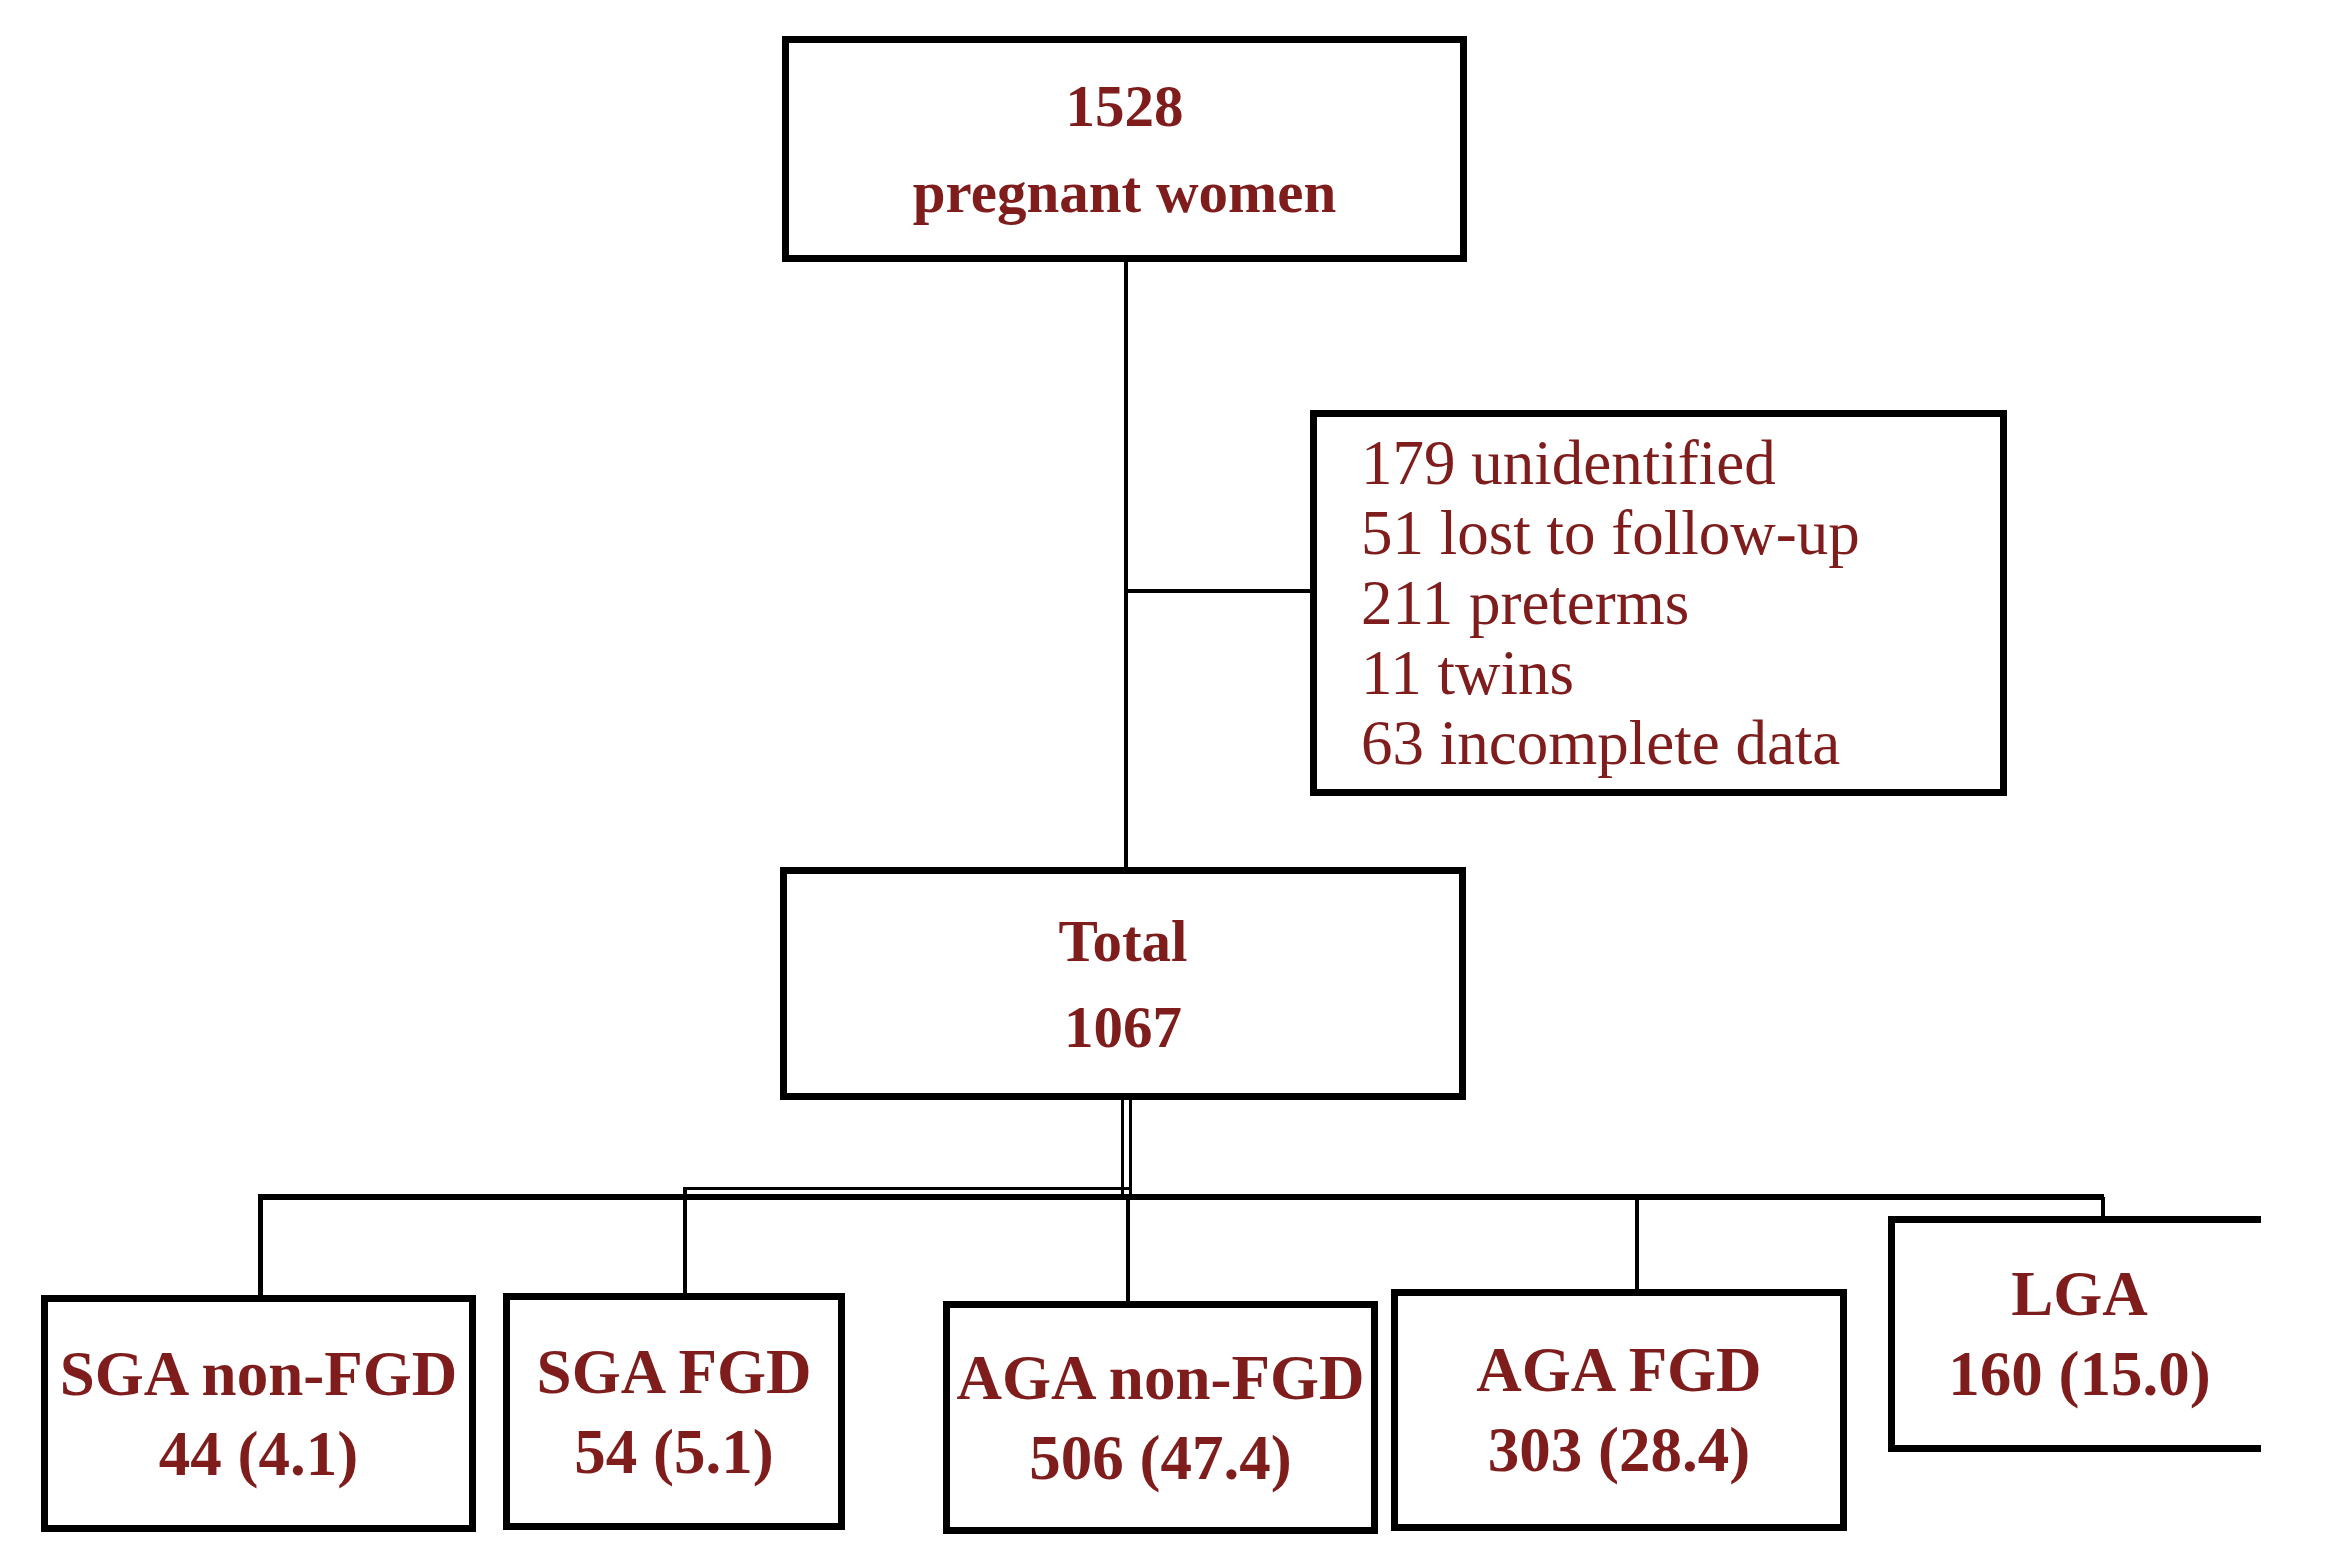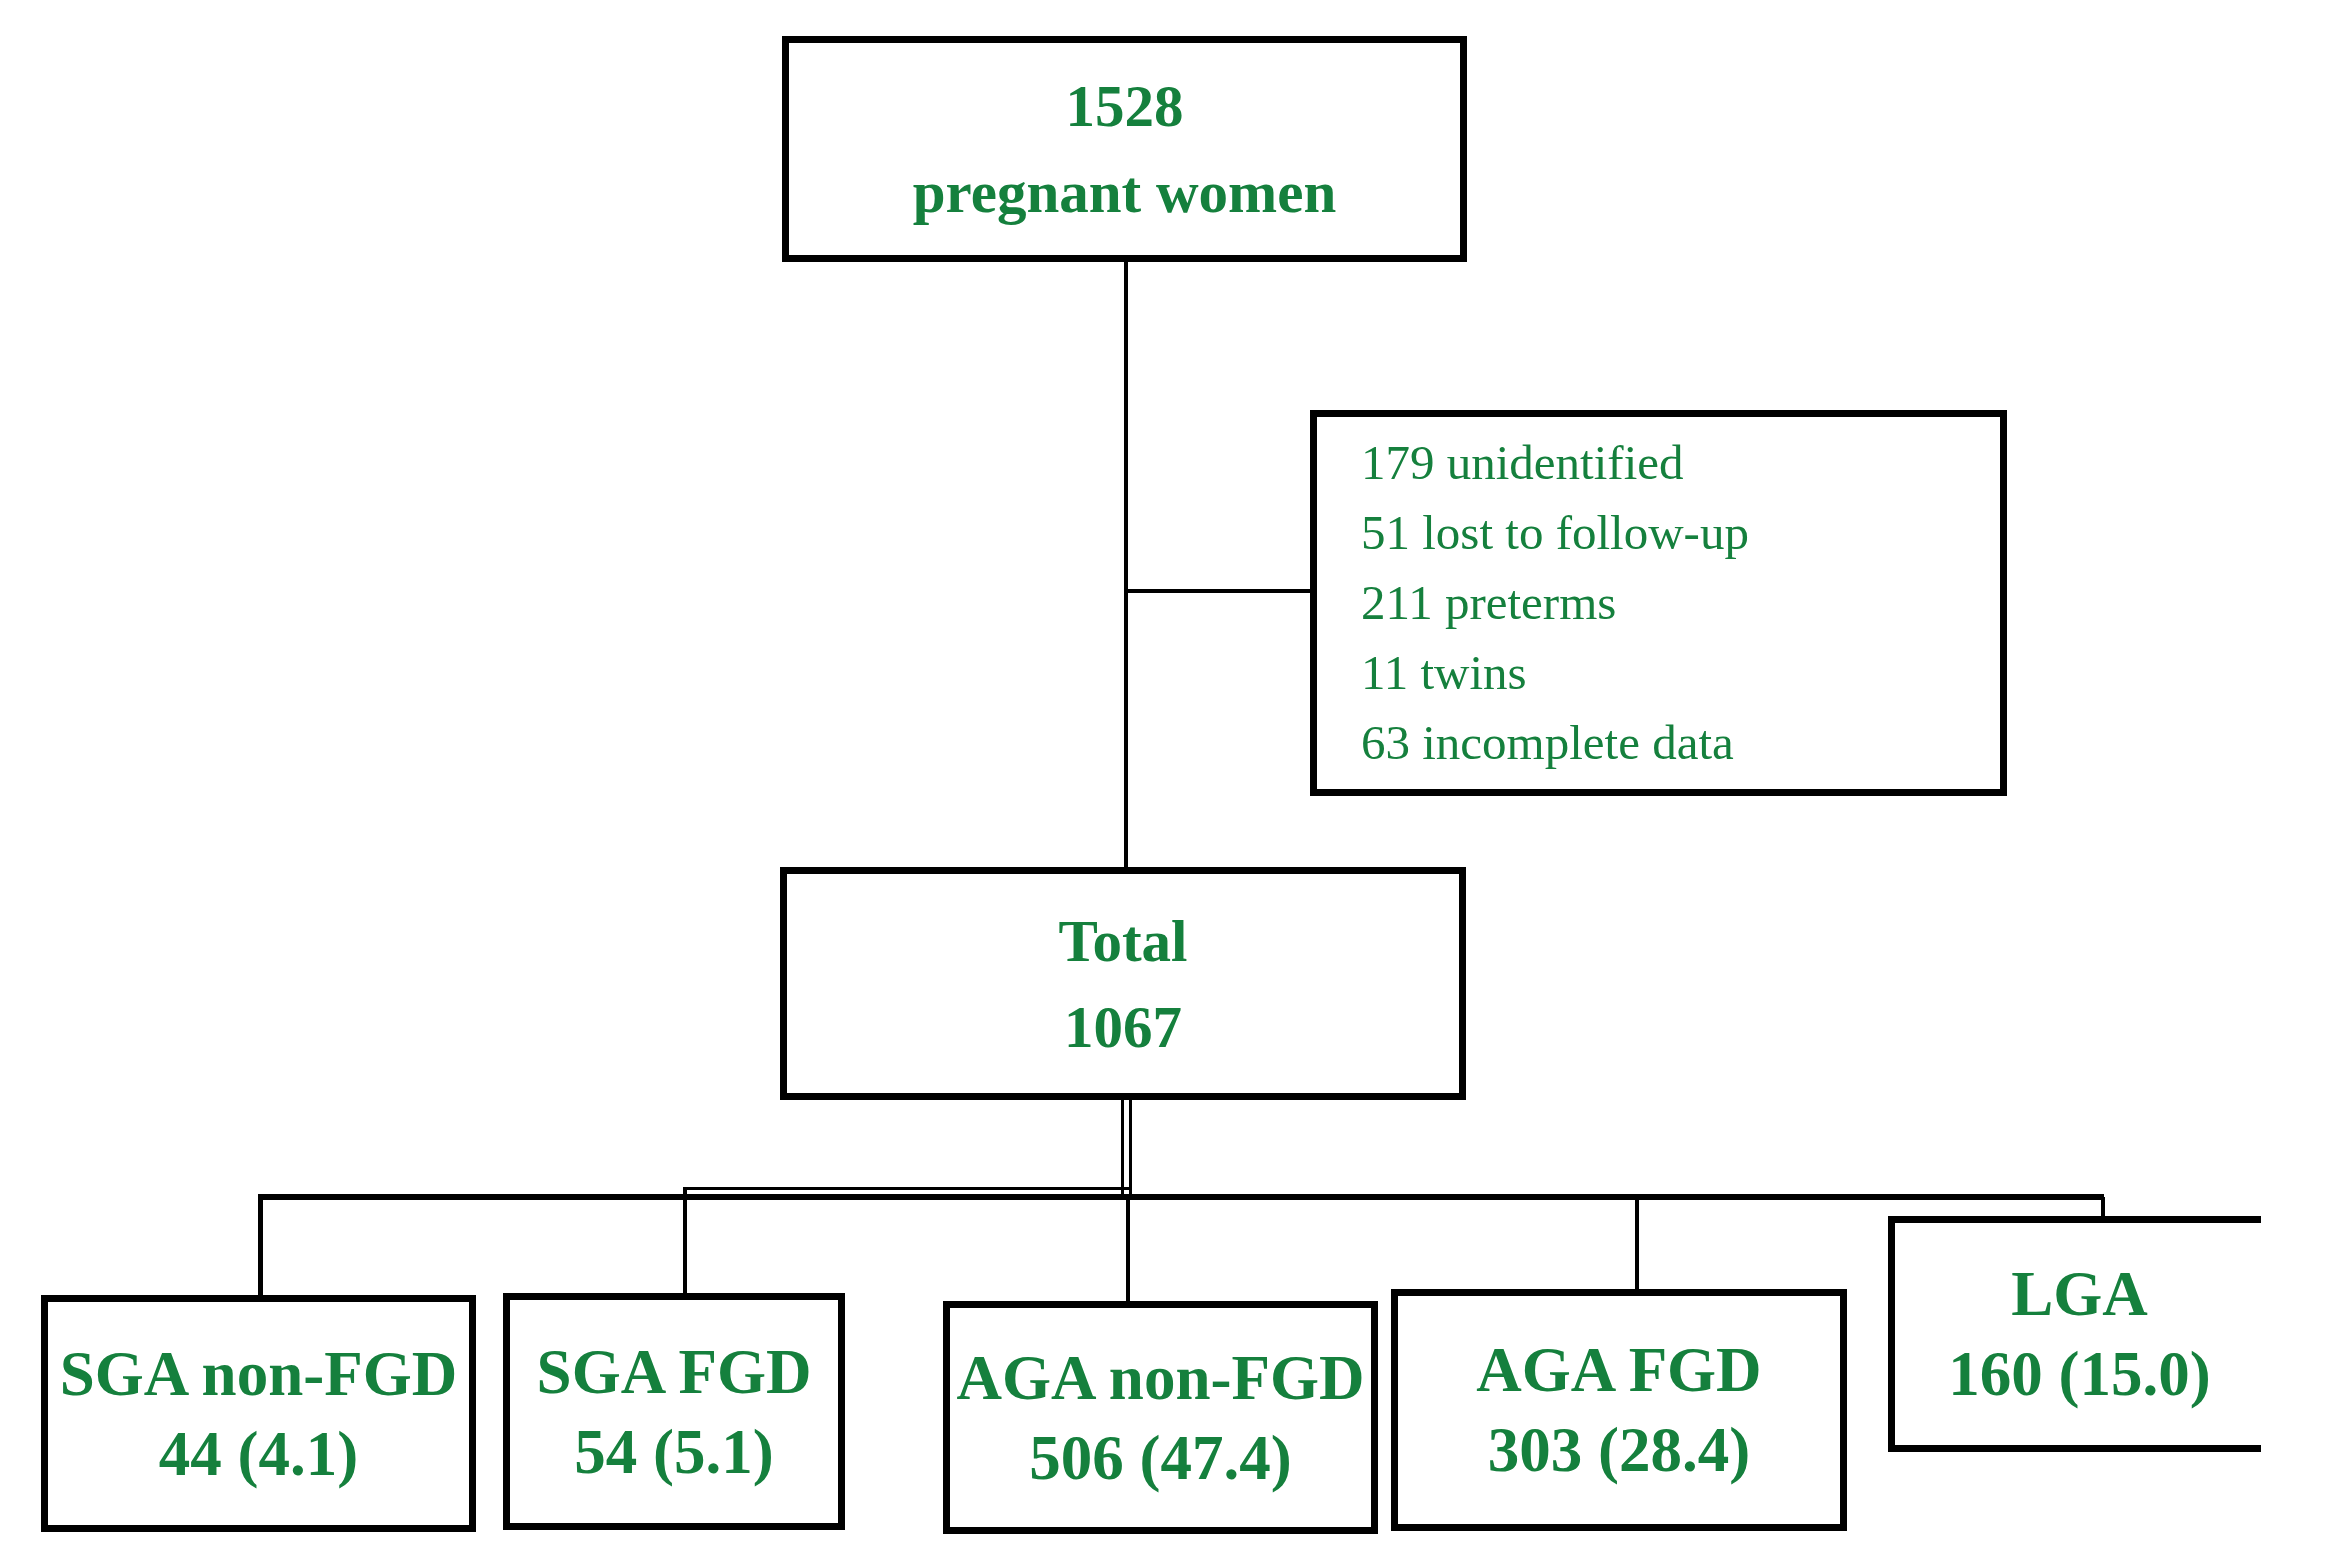--- a/index.html
+++ b/index.html
@@ -6,21 +6,21 @@
     margin: 0;
     padding: 0;
     background: #ffffff;
   }
   .canvas {
     position: relative;
     width: 2261px;
     height: 1563px;
     background: #ffffff;
     font-family: "Liberation Serif", serif;
-    color: #15803d;
+    color: #7f1d1d;
     overflow: hidden;
   }
   .box {
     position: absolute;
     box-sizing: border-box;
     background: #ffffff;
     border: 7.2px solid #000000;
     display: flex;
     flex-direction: column;
     align-items: center;
@@ -28,21 +28,21 @@
     text-align: center;
     font-weight: bold;
   }
   .big-label { font-size: 59px; line-height: 86px; }
   .outcome  { font-size: 63px; line-height: 80px; }
   .excl {
     align-items: flex-start;
     justify-content: center;
     text-align: left;
     font-weight: normal;
-    font-size: 49px;
+    font-size: 63px;
     line-height: 70px;
     padding-left: 44px;
   }
   .line {
     position: absolute;
     background: #000000;
   }
   .txt { display: block; }
 </style>
 </head>

